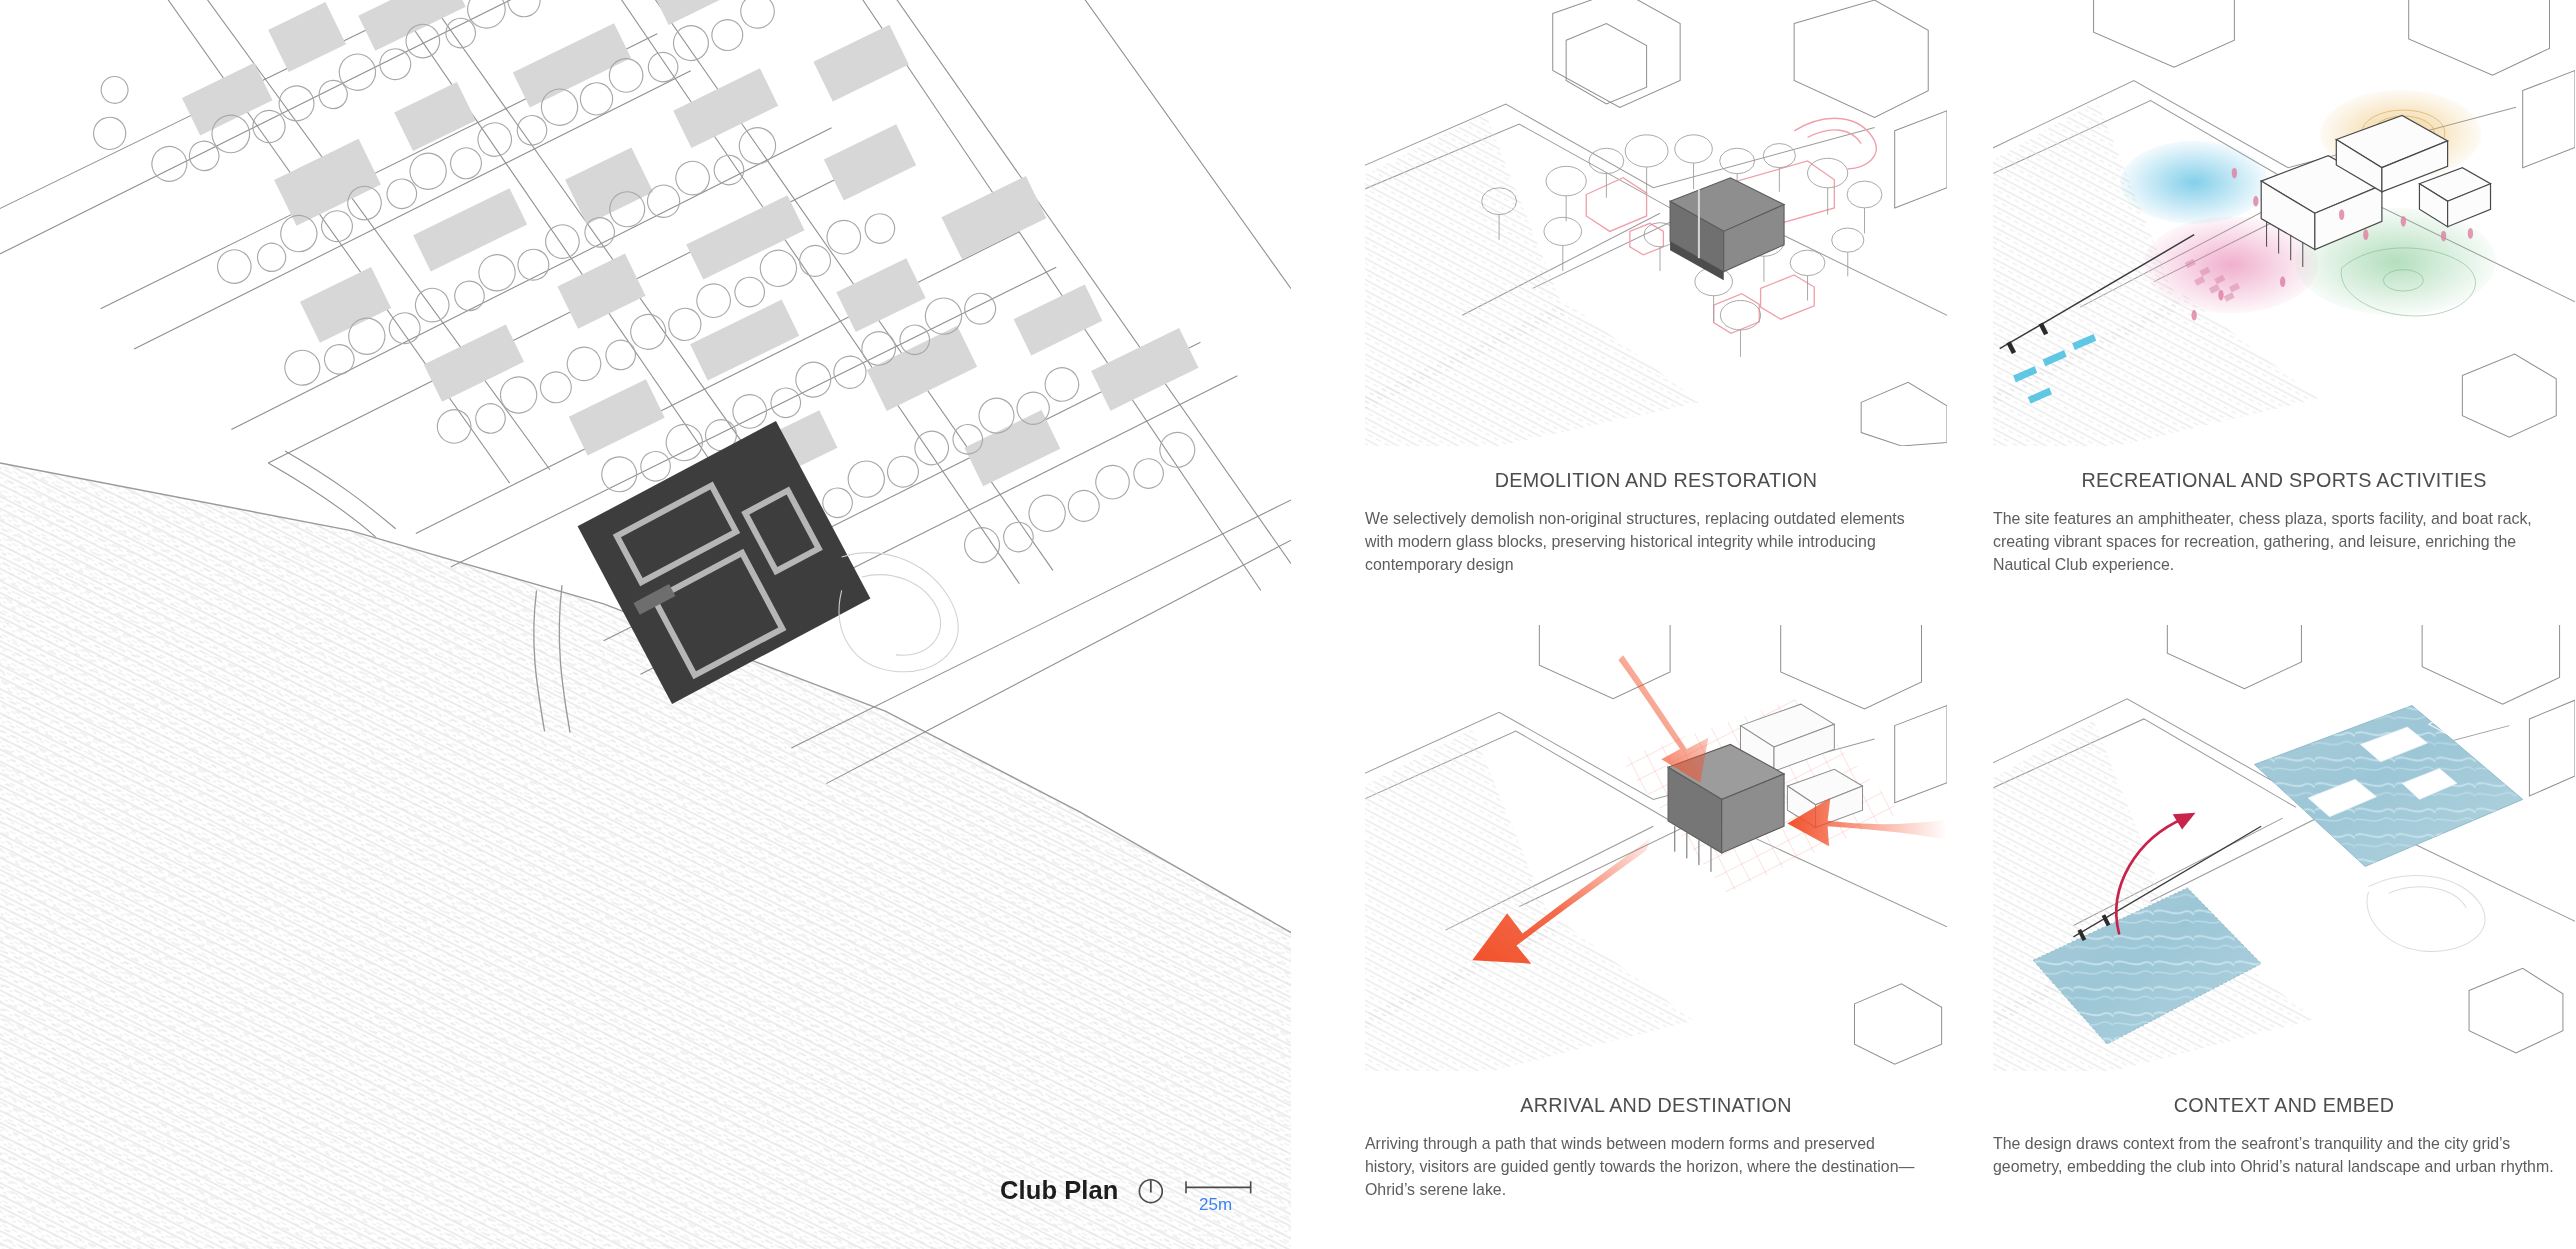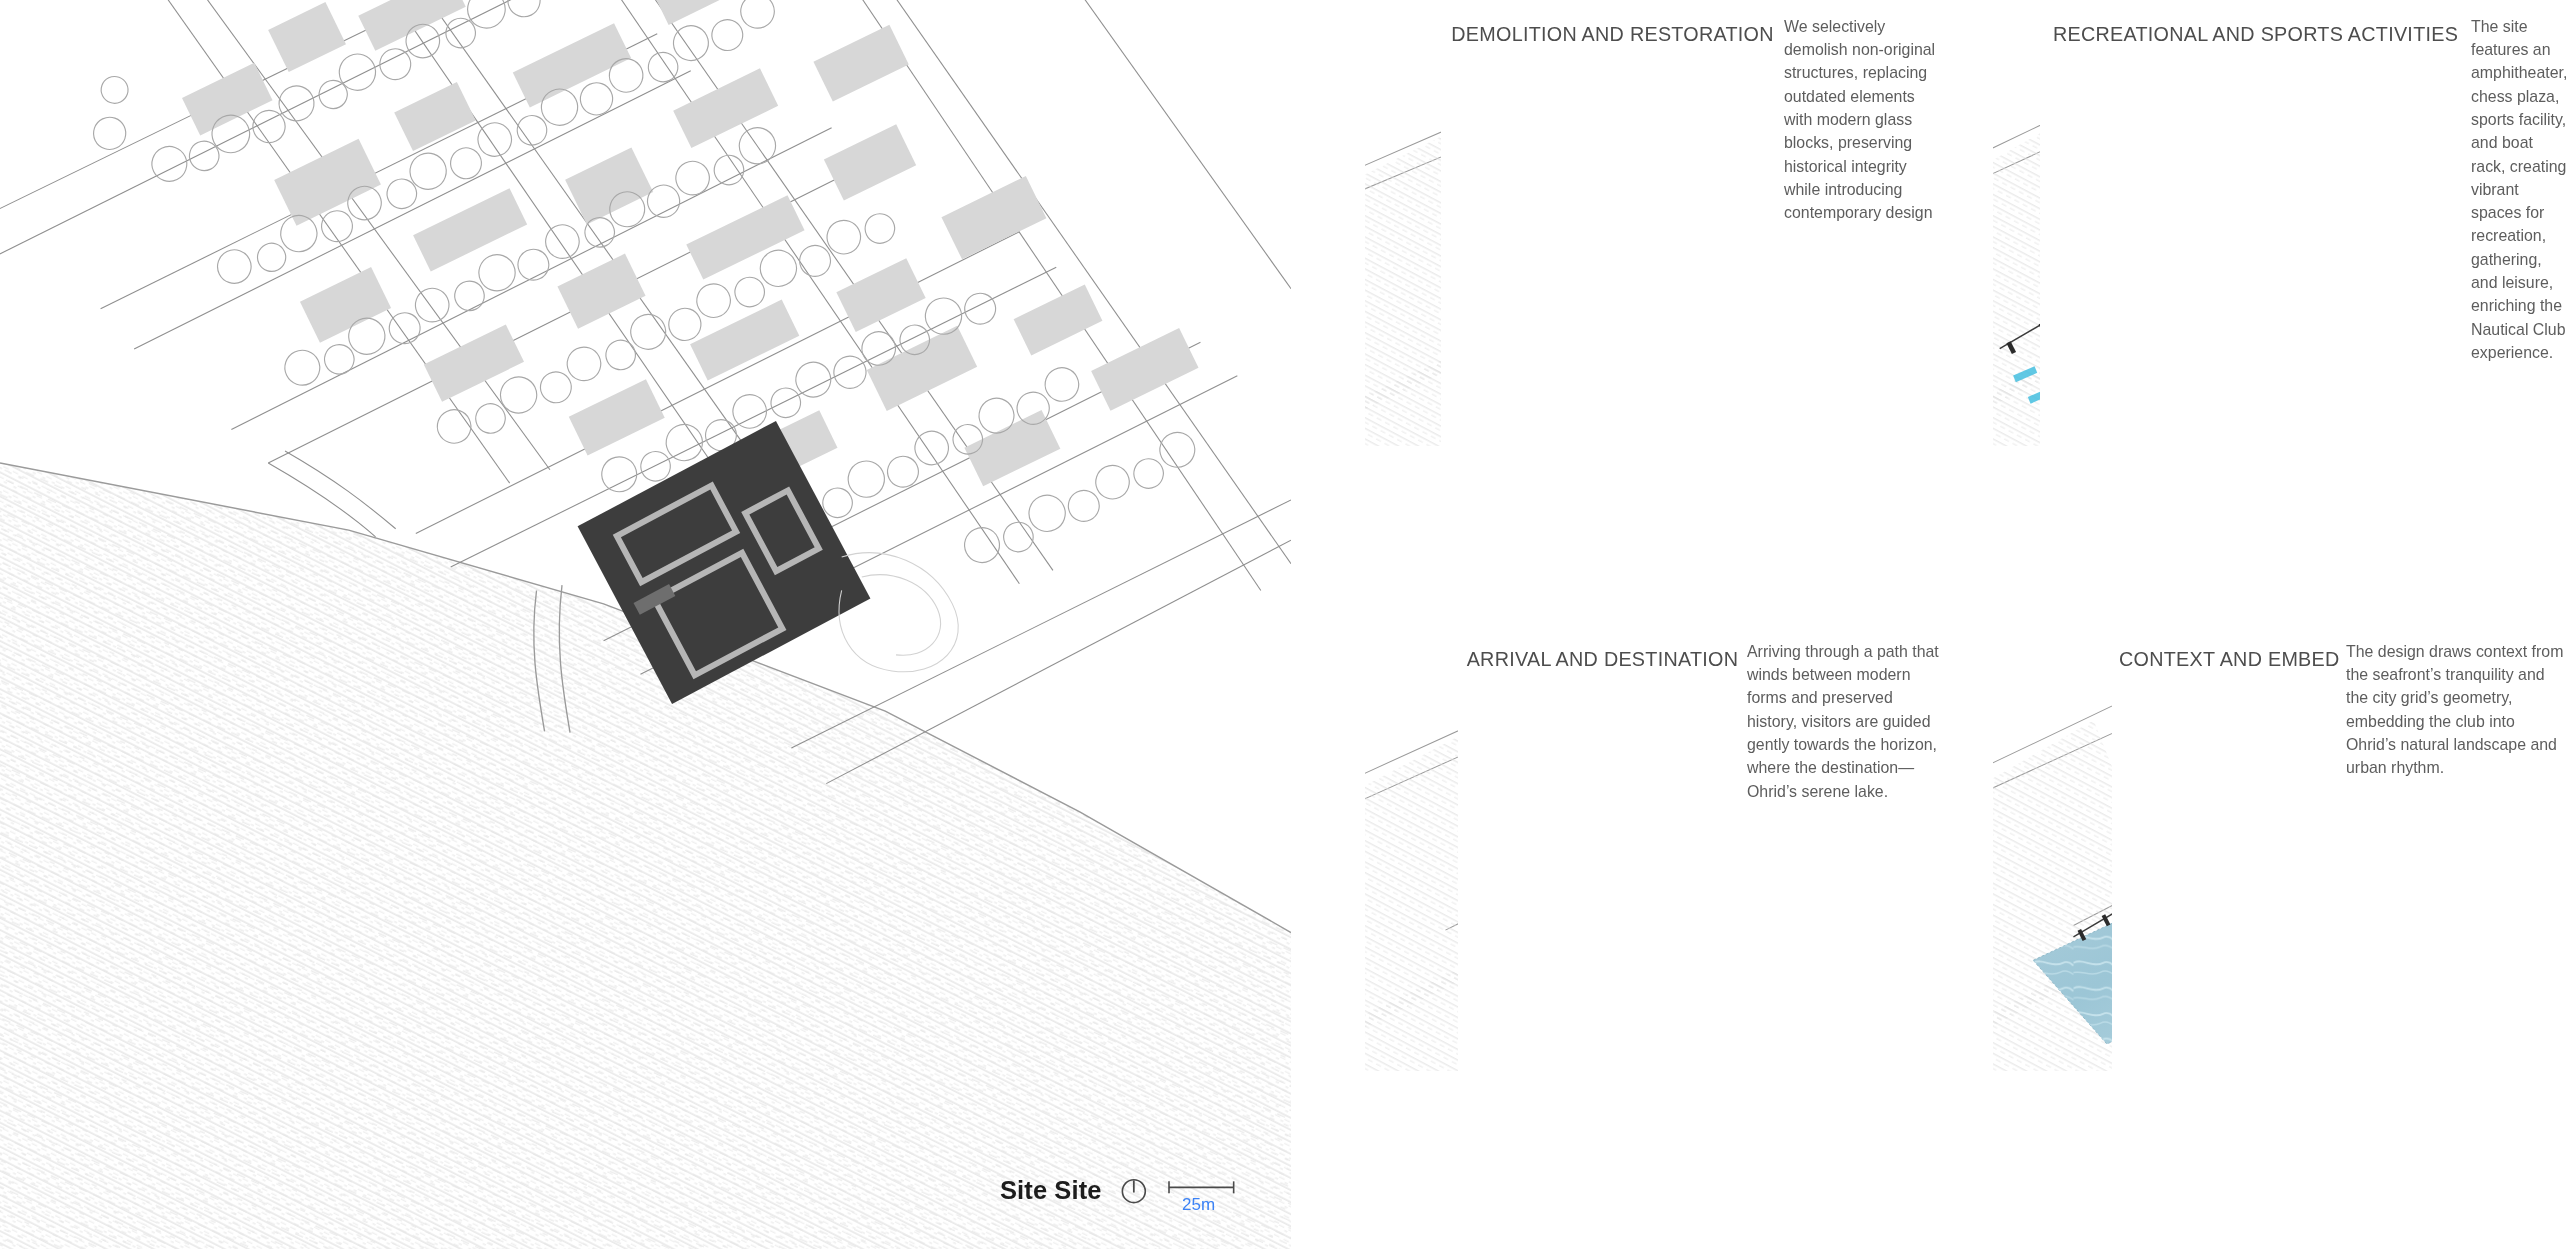--- a/index.html
+++ b/index.html
@@ -29,21 +29,21 @@
 
   
   #panels {
     position: absolute; left: 1365px; top: 0;
     width: 1211px; height: 1250px;
     display: grid;
     grid-template-columns: 582px 582px;
     grid-template-rows: 625px 625px;
     column-gap: 46px;
   }
-  .panel { position: relative; display: flex; }
+  .panel { position: relative; display: flex; flex-direction: column; }
   .diagram { position: relative; width: 100%; height: 446px; overflow: hidden; background: #fff; }
   .diagram svg { position: absolute; left: 0; top: 0; }
   .panel-title {
     text-align: center; font-size: 21px; color: #4d4d4d;
     letter-spacing: 0.3px; margin-top: 22px; white-space: nowrap;
     transform: scaleX(.94); transform-origin: center;
   }
   .panel-body {
     margin-top: 14.8px; font-size: 16.4px; line-height: 1.42;
     color: #5d5d5d; text-align: left; padding-right: 1.3px;
@@ -280,21 +280,21 @@
         <path d="M838,872 C828,958 838,1022 850,1092"></path>
       </g>
 
       <g fill="none" stroke="#d2d2d2" stroke-width="1.6">
         <path d="M1255,830 C1320,810 1390,840 1420,900 C1450,960 1400,1010 1330,1000 C1270,992 1240,940 1255,880"></path>
         <path d="M1285,860 C1330,848 1380,868 1398,908 C1415,948 1382,982 1336,976"></path>
       </g>
     </svg>
 
     <div class="sp-label-wrap">
-      <div class="sp-title">Site Site</div>
+      <div class="sp-title">Club Plan</div>
       <div class="north-icon">
         <svg width="31" height="31" viewBox="0 0 46 46">
           <circle cx="22" cy="24" r="17" fill="none" stroke="#4a4a4a" stroke-width="2.4"></circle>
           <line x1="22" y1="8" x2="22" y2="26" stroke="#4a4a4a" stroke-width="2.6"></line>
         </svg>
       </div>
       <div class="scalebar">
         <svg width="70" height="20" viewBox="0 0 105 30" style="position:absolute;left:0;top:2.7px;">
           <line x1="3" y1="14" x2="100" y2="14" stroke="#4a4a4a" stroke-width="2.4"></line>
           <line x1="3" y1="5" x2="3" y2="23" stroke="#4a4a4a" stroke-width="2.4"></line>

